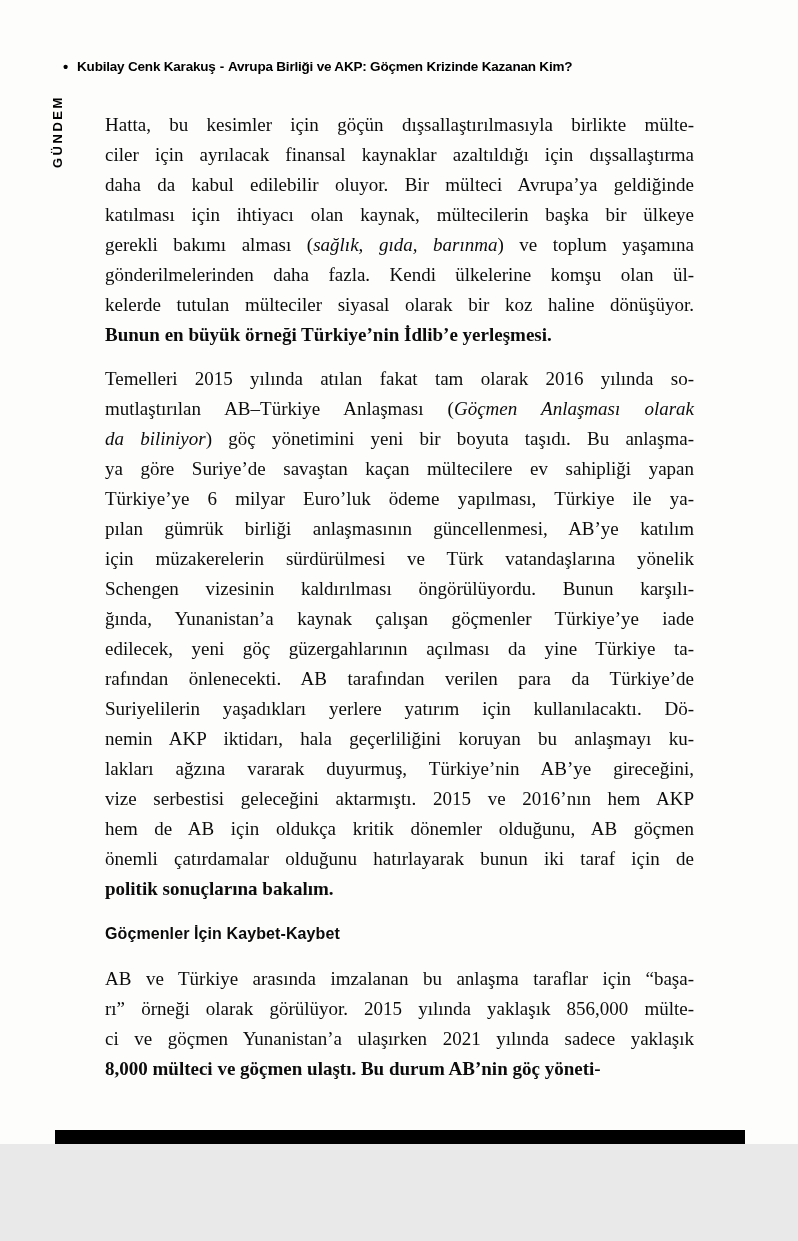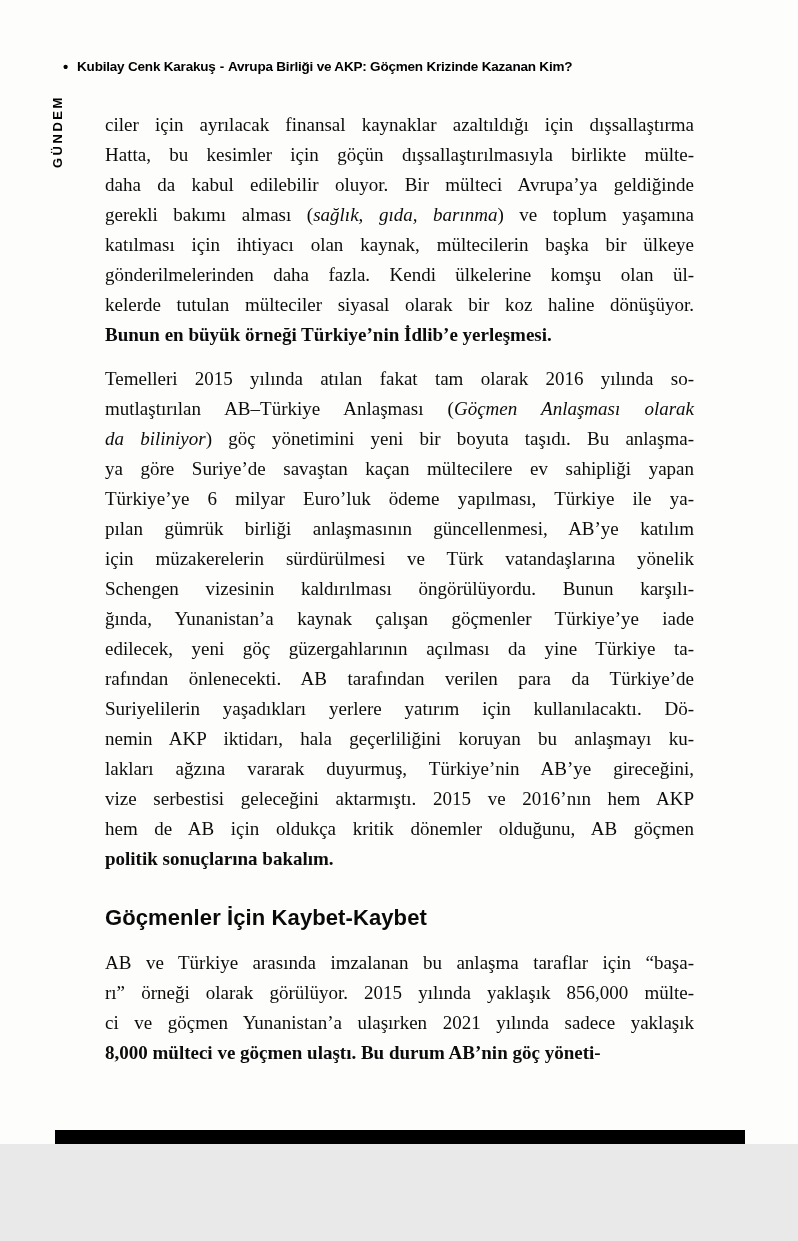--- a/index.html
+++ b/index.html
@@ -73,24 +73,24 @@
   .para .line.last {
     text-align: justify;
     text-align-last: left;
     font-weight: bold;
   }
   .para .line i { font-style: italic; }
 
   .section-heading {
     font-family: "Liberation Sans", sans-serif;
     font-weight: 700;
-    font-size: 22px;
+    font-size: 16px;
     letter-spacing: 0.1px;
     color: #0a0a0a;
-    margin: 30px 0 16px 0;
+    margin: 16px 0 16px 0;
     line-height: 28px;
   }
 
   
   .page-number {
     position: absolute;
     left: 38px;
     top: 1148px;
     font-family: "Liberation Sans", sans-serif;
     font-weight: 700;
@@ -114,25 +114,25 @@
 
   <div class="running-header">
     <span class="bullet">•</span><span class="author">Kubilay Cenk Karakuş</span><span class="sep">-</span><span class="book-title">Avrupa Birliği ve AKP: Göçmen Krizinde Kazanan Kim?</span>
   </div>
 
   <div class="vertical-label">GÜNDEM</div>
 
   <div class="content">
 
   <div class="para">
+        <div class="line">Hatta, bu kesimler için göçün dışsallaştırılmasıyla birlikte mülte-</div>
         <div class="line">ciler için ayrılacak finansal kaynaklar azaltıldığı için dışsallaştırma</div>
-        <div class="line">Hatta, bu kesimler için göçün dışsallaştırılmasıyla birlikte mülte-</div>
         <div class="line">daha da kabul edilebilir oluyor. Bir mülteci Avrupa’ya geldiğinde</div>
+        <div class="line">katılması için ihtiyacı olan kaynak, mültecilerin başka bir ülkeye</div>
         <div class="line">gerekli bakımı alması (<i>sağlık, gıda, barınma</i>) ve toplum yaşamına</div>
-        <div class="line">katılması için ihtiyacı olan kaynak, mültecilerin başka bir ülkeye</div>
         <div class="line">gönderilmelerinden daha fazla. Kendi ülkelerine komşu olan ül-</div>
         <div class="line">kelerde tutulan mülteciler siyasal olarak bir koz haline dönüşüyor.</div>
         <div class="line last">Bunun en büyük örneği Türkiye’nin İdlib’e yerleşmesi.</div>
       </div>
       <div class="para">
         <div class="line">Temelleri 2015 yılında atılan fakat tam olarak 2016 yılında so-</div>
         <div class="line">mutlaştırılan AB–Türkiye Anlaşması (<i>Göçmen Anlaşması olarak</i></div>
         <div class="line"><i>da biliniyor</i>) göç yönetimini yeni bir boyuta taşıdı. Bu anlaşma-</div>
         <div class="line">ya göre Suriye’de savaştan kaçan mültecilere ev sahipliği yapan</div>
         <div class="line">Türkiye’ye 6 milyar Euro’luk ödeme yapılması, Türkiye ile ya-</div>
@@ -140,20 +140,21 @@
         <div class="line">için müzakerelerin sürdürülmesi ve Türk vatandaşlarına yönelik</div>
         <div class="line">Schengen vizesinin kaldırılması öngörülüyordu. Bunun karşılı-</div>
         <div class="line">ğında, Yunanistan’a kaynak çalışan göçmenler Türkiye’ye iade</div>
         <div class="line">edilecek, yeni göç güzergahlarının açılması da yine Türkiye ta-</div>
         <div class="line">rafından önlenecekti. AB tarafından verilen para da Türkiye’de</div>
         <div class="line">Suriyelilerin yaşadıkları yerlere yatırım için kullanılacaktı. Dö-</div>
         <div class="line">nemin AKP iktidarı, hala geçerliliğini koruyan bu anlaşmayı ku-</div>
         <div class="line">lakları ağzına vararak duyurmuş, Türkiye’nin AB’ye gireceğini,</div>
         <div class="line">vize serbestisi geleceğini aktarmıştı. 2015 ve 2016’nın hem AKP</div>
         <div class="line">hem de AB için oldukça kritik dönemler olduğunu, AB göçmen</div>
+        <div class="line">önemli çatırdamalar olduğunu hatırlayarak bunun iki taraf için de</div>
         <div class="line last">politik sonuçlarına bakalım.</div>
       </div>
       <h2 class="section-heading">Göçmenler İçin Kaybet-Kaybet</h2>
       <div class="para">
         <div class="line">AB ve Türkiye arasında imzalanan bu anlaşma taraflar için “başa-</div>
         <div class="line">rı” örneği olarak görülüyor. 2015 yılında yaklaşık 856,000 mülte-</div>
         <div class="line">ci ve göçmen Yunanistan’a ulaşırken 2021 yılında sadece yaklaşık</div>
         <div class="line last">8,000 mülteci ve göçmen ulaştı. Bu durum AB’nin göç yöneti-</div>
       </div>
     </div>

